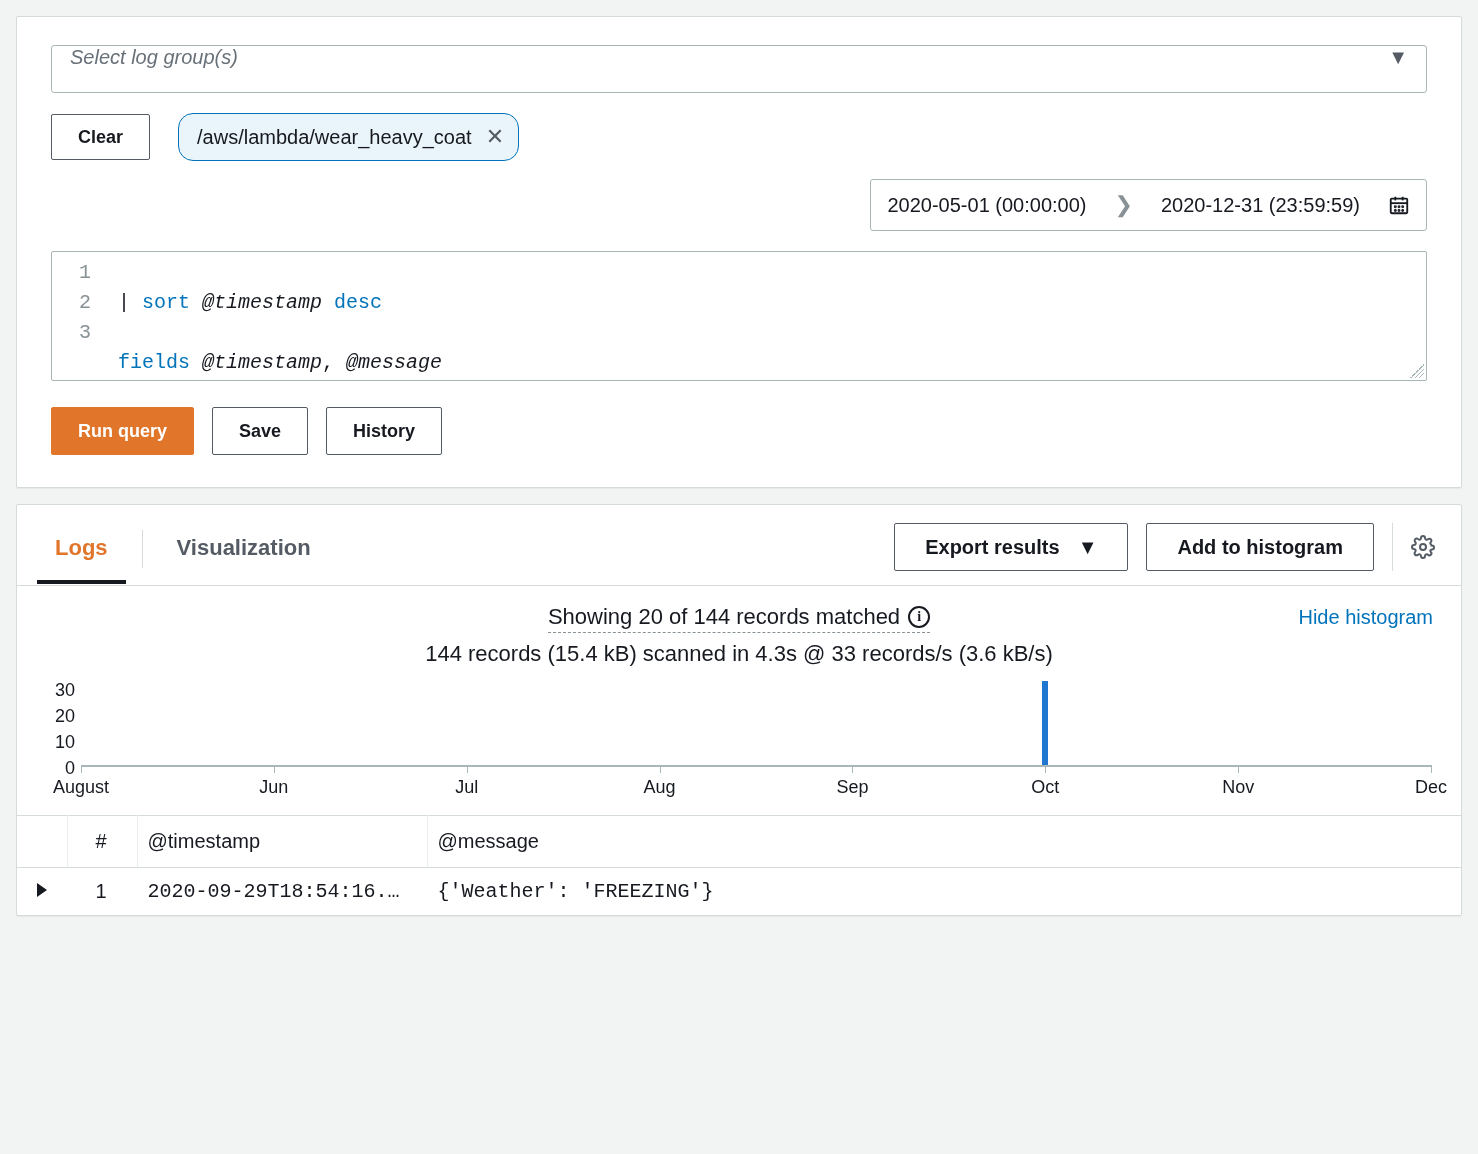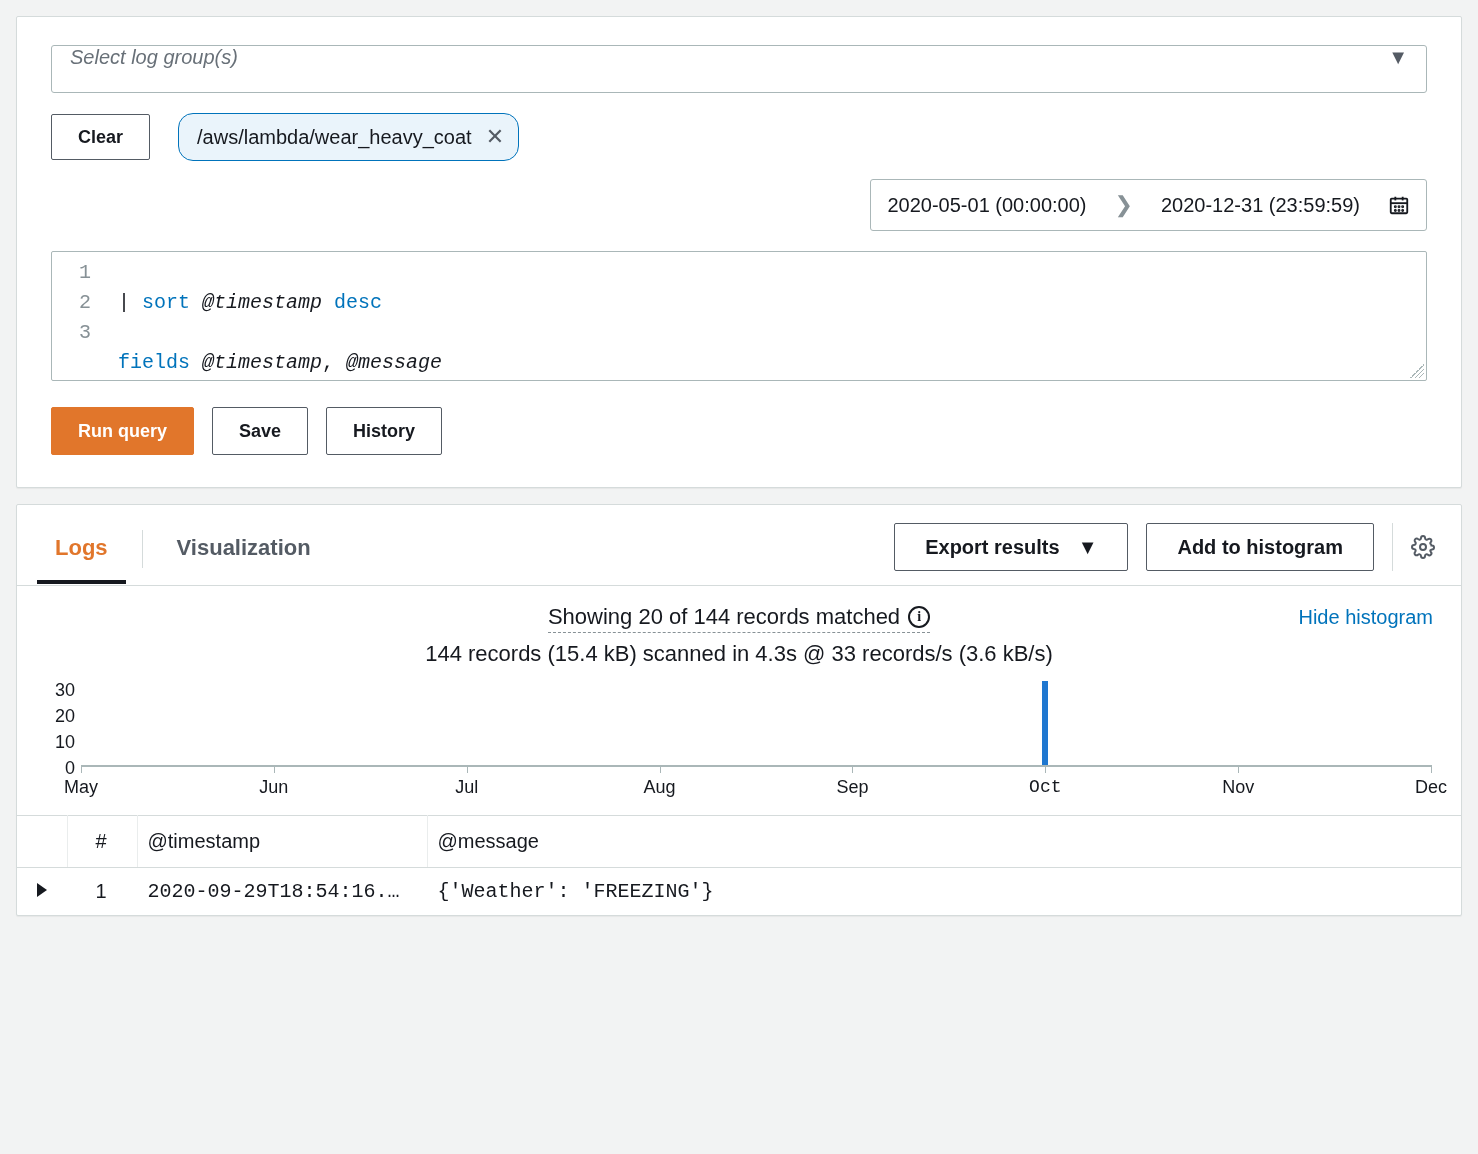--- a/index.html
+++ b/index.html
@@ -377,26 +377,26 @@
   <div class="chart-wrap">
     <div class="chart" id="chart">
       <div class="y-labels">
         <div>30</div>
         <div>20</div>
         <div>10</div>
         <div>0</div>
       </div>
       <div class="x-axis"></div>
       <div class="x-labels" id="xlabels">
-          <span style="left: 0%;">May</span>
+          <span style="left: 0%;">August</span>
           <span style="left: 14.2857%;">Jun</span>
           <span style="left: 28.5714%;">Jul</span>
           <span style="left: 42.8571%;">Aug</span>
           <span style="left: 57.1429%;">Sep</span>
-          <span style="left: 71.4286%; font-family: Liberation Mono, monospace;">Oct</span>
+          <span style="left: 71.4286%;">Oct</span>
           <span style="left: 85.7143%;">Nov</span>
           <span style="left: 100%;">Dec</span>
         </div>
     <div class="tick" style="left: 0%;"></div>
         <div class="tick" style="left: 14.2857%;"></div>
         <div class="tick" style="left: 28.5714%;"></div>
         <div class="tick" style="left: 42.8571%;"></div>
         <div class="tick" style="left: 57.1429%;"></div>
         <div class="tick" style="left: 71.4286%;"></div>
         <div class="bar" style="height: 84px; left: calc(71.4286% - 3px);"></div>

